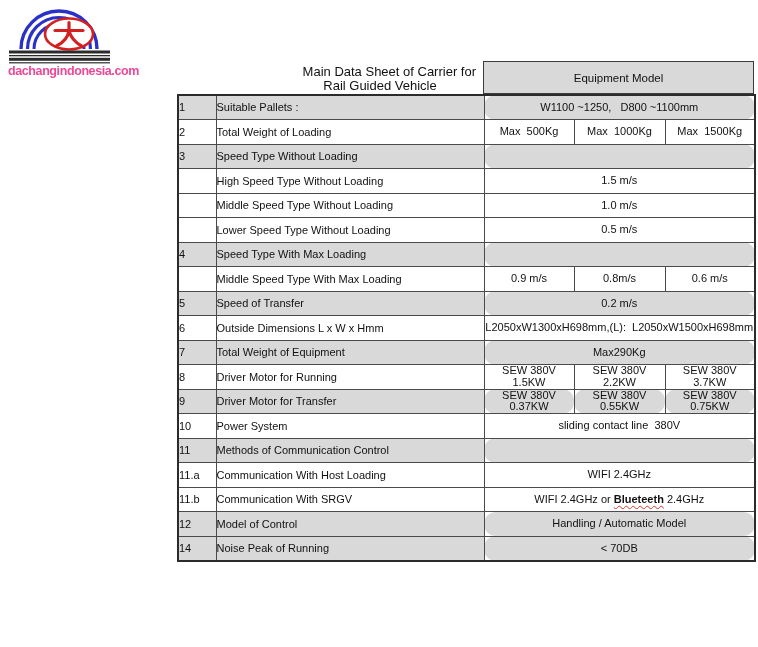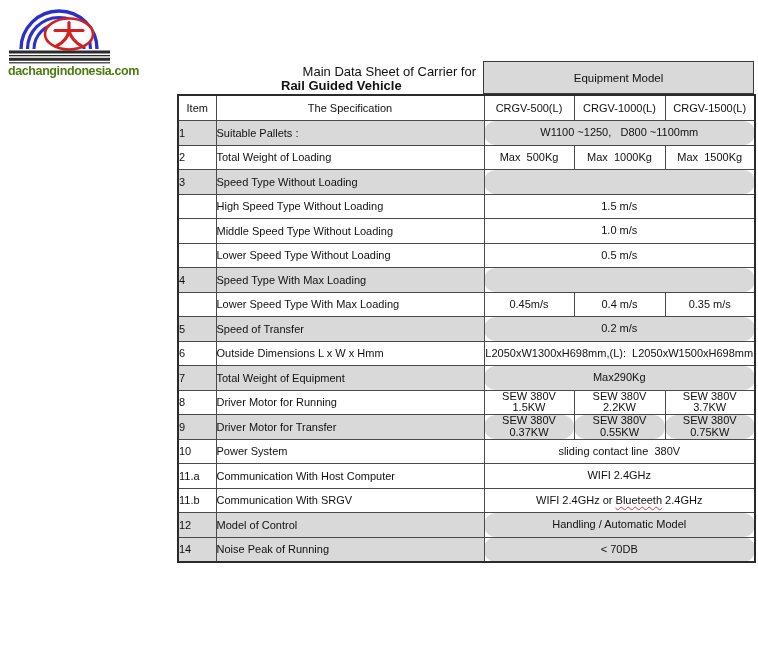--- a/index.html
+++ b/index.html
@@ -6,31 +6,31 @@
   .canvas {
     position:relative; width:758px; height:647px; background:#ffffff;
     font-family:"Liberation Sans", sans-serif; color:#111;
     overflow:hidden;
   }
 
   
   .logo { position:absolute; left:8px; top:4px; width:104px; }
   .logo svg { display:block; }
   .logo-text {
-    color:#4d7c0f; font-weight:bold; font-size:12.5px; letter-spacing:-0.4px;
+    color:#ec4899; font-weight:bold; font-size:12.5px; letter-spacing:-0.4px;
     margin-top:0px; white-space:nowrap;
   }
 
   
   .sheet-title {
     position:absolute; left:175px; top:61px; width:304px; height:33px;
     font-size:13px; line-height:13.5px; box-sizing:border-box; padding-top:4px;
   }
   .sheet-title .t1 { text-align:right; padding-right:3px; }
-  .sheet-title .t2 { text-align:left;  padding-left:106px;font-weight:bold; }
+  .sheet-title .t2 { text-align:center;  padding-left:106px; }
 
   
   .equip-box {
     position:absolute; left:483px; top:61px; width:271px; height:33px;
     background:#d9d9d9; border:1.5px solid #3c3c3c; box-sizing:border-box;
     display:flex; align-items:center; justify-content:center; font-size:11.5px;
   }
 
   
   table.spec {
@@ -44,20 +44,21 @@
   }
   table.spec tr.hdr td { height:24.5px; text-align:center; }
   table.spec tr.g td { background:#d9d9d9; }
   td.ci { text-align:left; padding-left:8px; }
   td.cs { text-align:left; padding-left:12px; }
   td.cv { text-align:center; white-space:pre-wrap; line-height:11.5px;border-radius:12px; }
   .misspell {
     text-decoration:underline; text-decoration-style:wavy;
     text-decoration-color:#e03030; text-decoration-thickness:1px;
     text-underline-offset:2px;
+    font-weight:bold;
   }
 </style>
 </head>
 <body>
 
 <div class="canvas">
 
   <div class="logo">
     <svg width="104" height="60" viewBox="0 0 104 60">
 
@@ -94,27 +95,20 @@
 
   <table class="spec">
     <colgroup>
       <col style="width:38px">
         <col style="width:268px">
       <col style="width:90px">
         <col style="width:91px">
         <col style="width:90px">
     </colgroup>
     <tbody>
-    <tr class="hdr">
-      <td>Item</td>
-      <td>The Specification</td>
-      <td>CRGV-500(L)</td>
-      <td>CRGV-1000(L)</td>
-      <td>CRGV-1500(L)</td>
-    </tr>
 
     <tr class="g">
       <td class="ci">1</td>
       <td class="cs">Suitable Pallets :</td>
       <td class="cv" colspan="3">W1100 ~1250,   D800 ~1100mm</td>
     </tr>
 
     <tr>
       <td class="ci">2</td>
       <td class="cs">Total Weight of Loading</td>
@@ -147,28 +141,28 @@
       <td class="cv" colspan="3">0.5 m/s</td>
     </tr>
 
     <tr class="g">
       <td class="ci">4</td>
       <td class="cs">Speed Type With Max Loading</td>
       <td class="cv" colspan="3"></td>
     </tr>
 
 
-
-    <tr>
-      <td class="ci"></td>
-      <td class="cs">Lower Speed Type With Max Loading</td>
-      <td class="cv">0.45m/s</td>
-      <td class="cv">0.4 m/s</td>
-      <td class="cv">0.35 m/s</td>
-    </tr>
+    <tr>
+      <td class="ci"></td>
+      <td class="cs">Middle Speed Type With Max Loading</td>
+      <td class="cv">0.9 m/s</td>
+      <td class="cv">0.8m/s</td>
+      <td class="cv">0.6 m/s</td>
+    </tr>
+
 
     <tr class="g">
       <td class="ci">5</td>
       <td class="cs">Speed of Transfer</td>
       <td class="cv" colspan="3">0.2 m/s</td>
     </tr>
 
     <tr>
       <td class="ci">6</td>
       <td class="cs">Outside Dimensions L x W x Hmm</td>
@@ -202,24 +196,29 @@
       <td class="cv">SEW 380V
 0.75KW</td>
     </tr>
 
     <tr>
       <td class="ci">10</td>
       <td class="cs">Power System</td>
       <td class="cv" colspan="3">sliding contact line  380V</td>
     </tr>
 
+    <tr class="g">
+      <td class="ci">11</td>
+      <td class="cs">Methods of Communication Control</td>
+      <td class="cv" colspan="3"></td>
+    </tr>
 
     <tr>
       <td class="ci">11.a</td>
-      <td class="cs">Communication With Host Computer</td>
+      <td class="cs">Communication With Host Loading</td>
       <td class="cv" colspan="3">WIFI 2.4GHz</td>
     </tr>
 
     <tr>
       <td class="ci">11.b</td>
       <td class="cs">Communication With SRGV</td>
       <td class="cv" colspan="3"><span>WIFI 2.4GHz or </span><span class="misspell">Blueteeth</span><span> 2.4GHz</span></td>
     </tr>
 
     <tr class="g">

